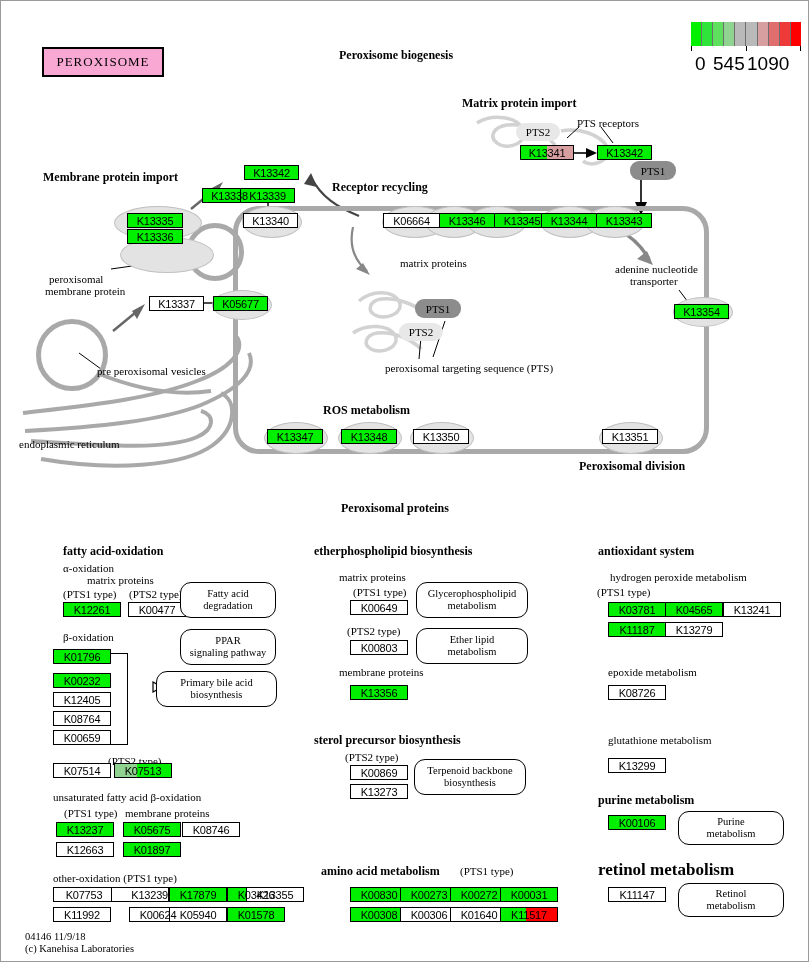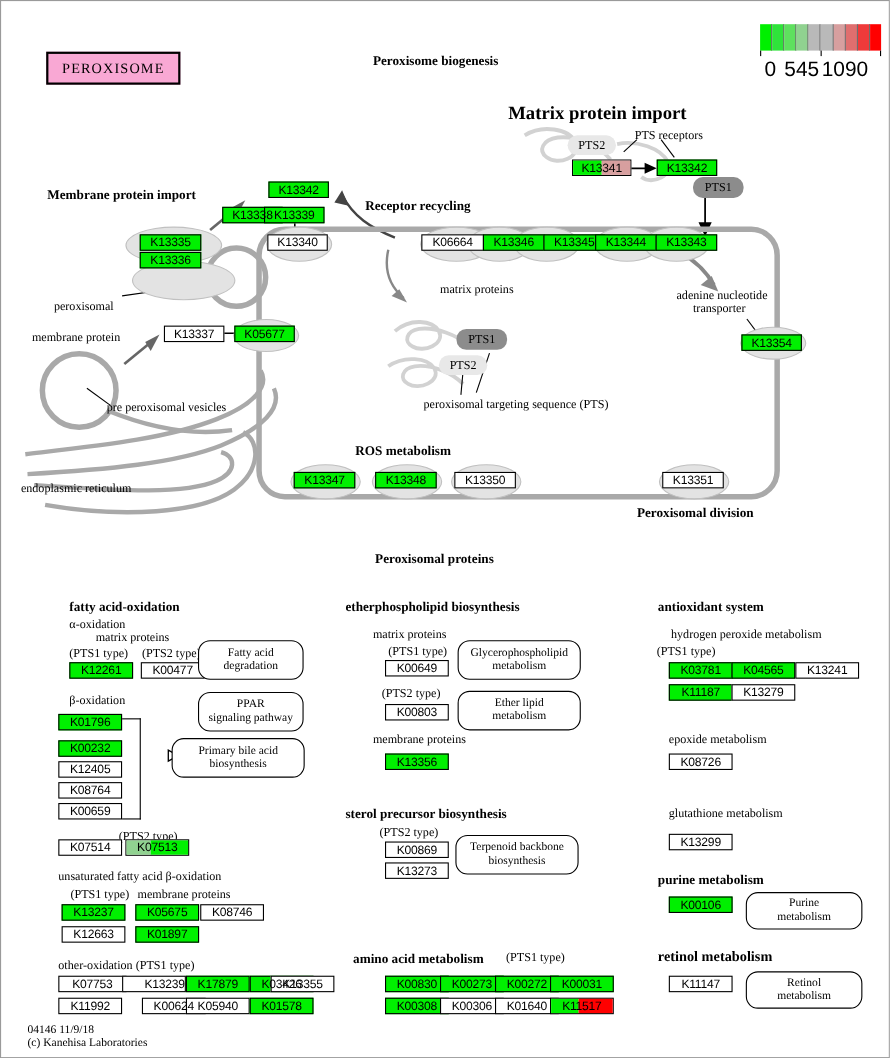--- a/index.html
+++ b/index.html
@@ -89,21 +89,21 @@
     <i style="background:#ff0000"></i>
   </div>
   <div class="legtick" style="left:690px;"></div>
   <div class="legtick" style="left:745px;"></div>
   <div class="legtick" style="left:799px;"></div>
   <div class="legnum" style="left:694px;">0</div>
   <div class="legnum" style="left:712px;">545</div>
   <div class="legnum" style="left:746px;">1090</div>
 
   <div class="lbl b" style="left:338px;top:48px;font-size:12px;">Peroxisome biogenesis</div>
-  <div class="lbl b" style="left:461px;top:96px;font-size:17px;">Matrix protein import</div>
+  <div class="lbl b" style="left:461px;top:96px;font-size:12px;">Matrix protein import</div>
   <div class="lbl b" style="left:42px;top:170px;font-size:12px;">Membrane protein import</div>
   <div class="lbl b" style="left:331px;top:180px;font-size:12px;">Receptor recycling</div>
   <div class="lbl b" style="left:322px;top:403px;font-size:12px;">ROS metabolism</div>
   <div class="lbl b" style="left:578px;top:459px;font-size:12px;">Peroxisomal division</div>
   <div class="lbl b" style="left:340px;top:501px;font-size:12px;">Peroxisomal proteins</div>
 
   <svg class="ov">
 
     <path d="M22,412 C90,404 150,398 196,380 C230,367 244,350 236,336" fill="none" stroke="#a9a9a9" stroke-width="4"></path>
     <path d="M24,430 C96,426 160,420 200,404 C238,388 256,370 248,352" fill="none" stroke="#a9a9a9" stroke-width="4"></path>
@@ -237,21 +237,21 @@
     <span class="t">K13350</span></div>
   <div class="ko w" style="left:601px;top:428px;width:56px;">
     <span class="t">K13351</span></div>
 
   <div class="lbl" style="left:576px;top:116px;">PTS receptors</div>
   <div class="lbl" style="left:399px;top:256px;">matrix proteins</div>
   <div class="lbl" style="left:384px;top:361px;">peroxisomal targeting sequence (PTS)</div>
   <div class="lbl" style="left:614px;top:262px;">adenine nucleotide</div>
   <div class="lbl" style="left:629px;top:274px;">transporter</div>
   <div class="lbl" style="left:48px;top:272px;">peroxisomal</div>
-  <div class="lbl" style="left:28px;top:284px;margin-top:16px;">membrane protein</div>
+  <div class="lbl" style="left:44px;top:284px;">membrane protein</div>
   <div class="lbl" style="left:96px;top:364px;">pre peroxisomal vesicles</div>
   <div class="lbl" style="left:18px;top:437px;">endoplasmic reticulum</div>
 
   <div class="lbl b" style="left:62px;top:544px;font-size:12px;">fatty acid-oxidation</div>
   <div class="lbl" style="left:62px;top:561px;">α-oxidation</div>
   <div class="lbl" style="left:86px;top:573px;">matrix proteins</div>
   <div class="lbl" style="left:62px;top:587px;">(PTS1 type)</div>
   <div class="lbl" style="left:128px;top:587px;">(PTS2 type)</div>
   <div class="ko g" style="left:62px;top:601px;width:58px;">
     <span class="t">K12261</span></div>
@@ -402,21 +402,21 @@
     <span class="t">K13299</span></div>
 
   <div class="lbl b" style="left:597px;top:793px;font-size:12px;">purine metabolism</div>
   <div class="ko g" style="left:607px;top:814px;width:58px;">
     <span class="t">K00106</span></div>
   <div class="rbox" style="left:677px;top:810px;width:106px;height:34px;">
     <div><span>Purine</span><br>
          <span>metabolism</span></div>
     </div>
 
-  <div class="lbl b" style="left:597px;top:863px;font-size:13px;">retinol metabolism</div>
+  <div class="lbl b" style="left:597px;top:863px;font-size:17px;">retinol metabolism</div>
   <div class="ko w" style="left:607px;top:886px;width:58px;">
     <span class="t">K11147</span></div>
   <div class="rbox" style="left:677px;top:882px;width:106px;height:34px;">
     <div><span>Retinol</span><br>
          <span>metabolism</span></div>
     </div>
 
   <div id="footer">
     <div>04146 11/9/18</div>
     <div>(c) Kanehisa Laboratories</div>

